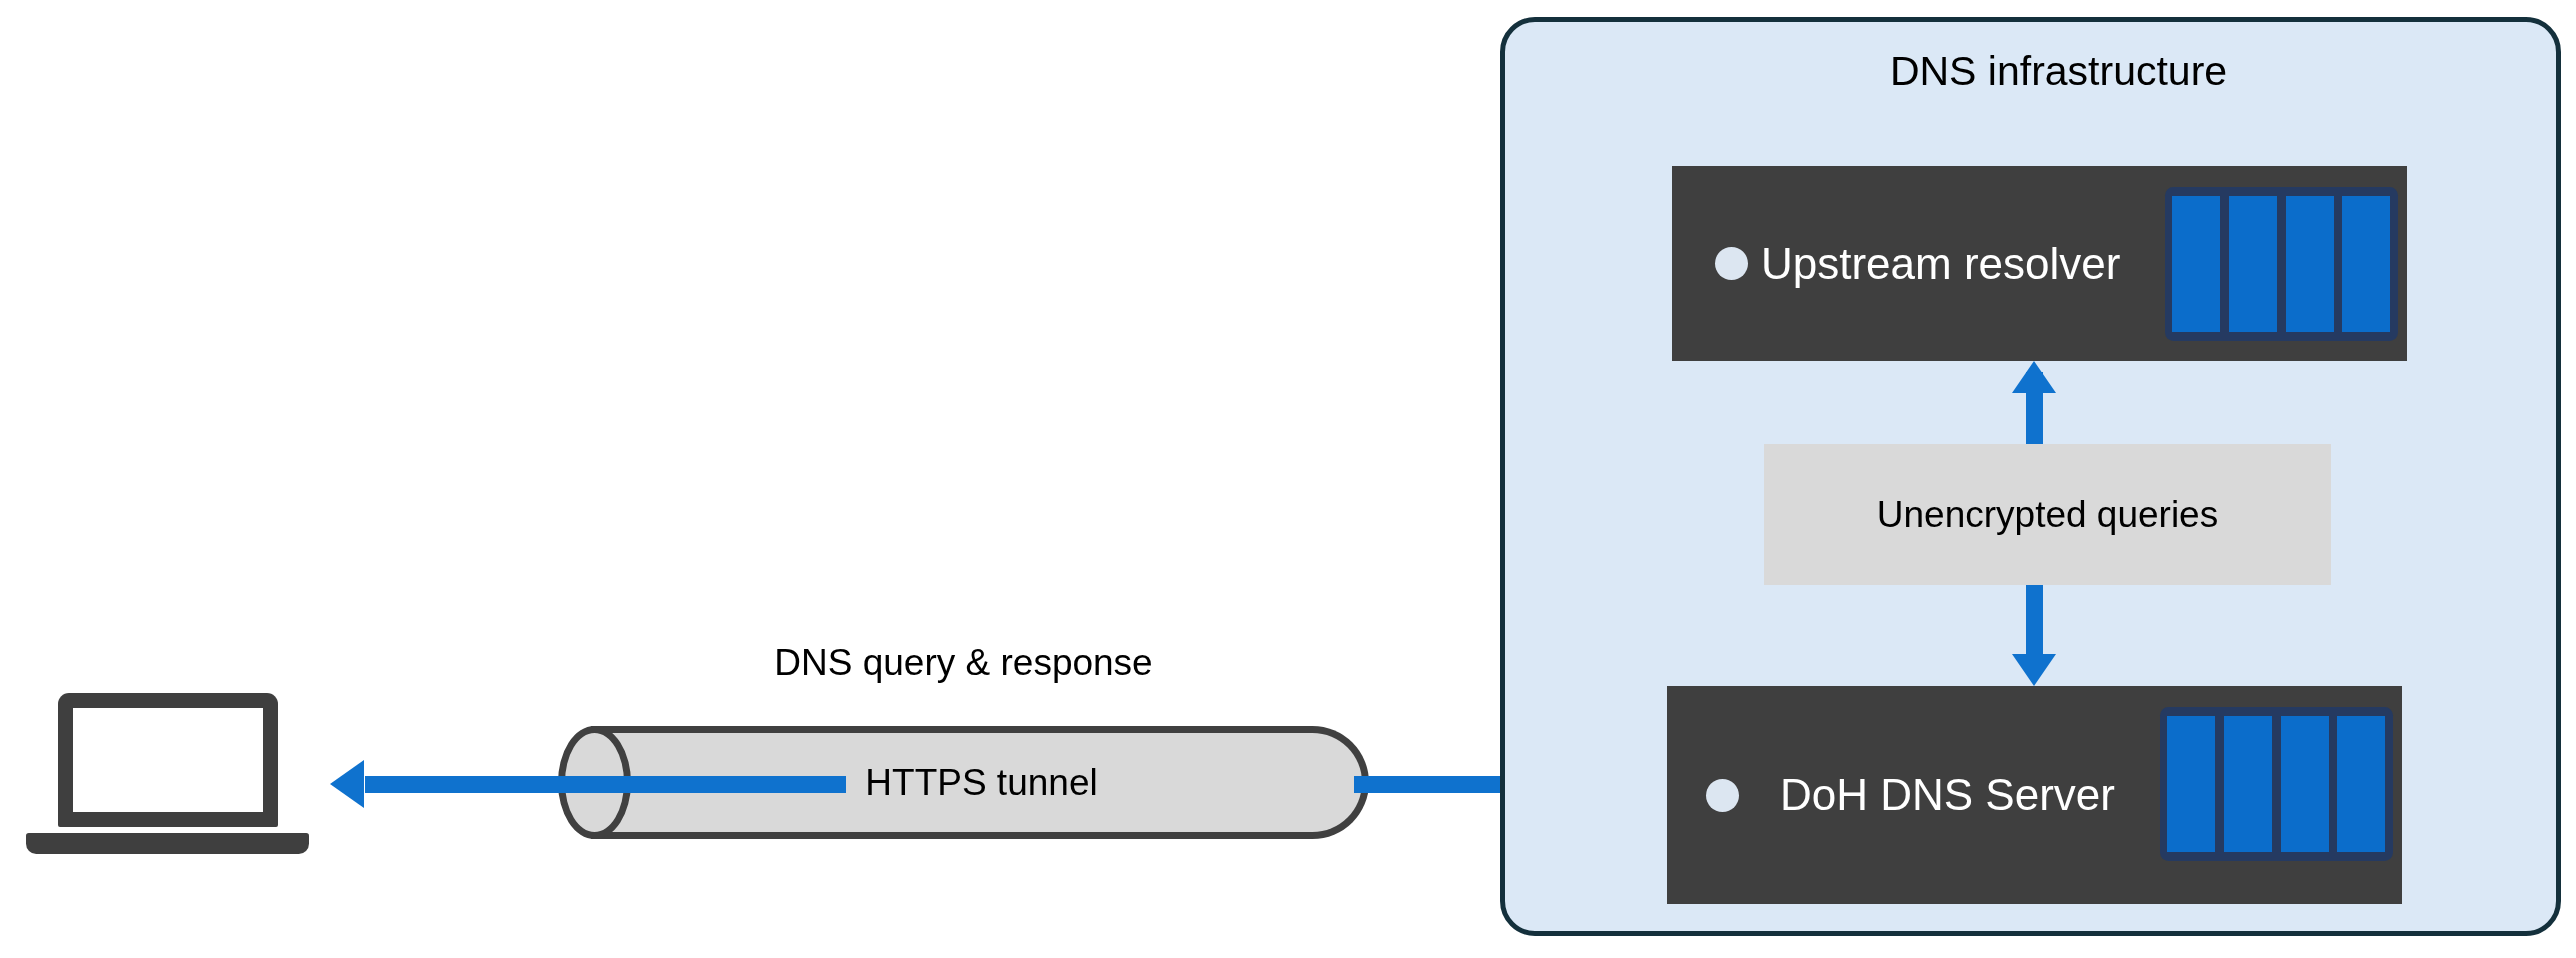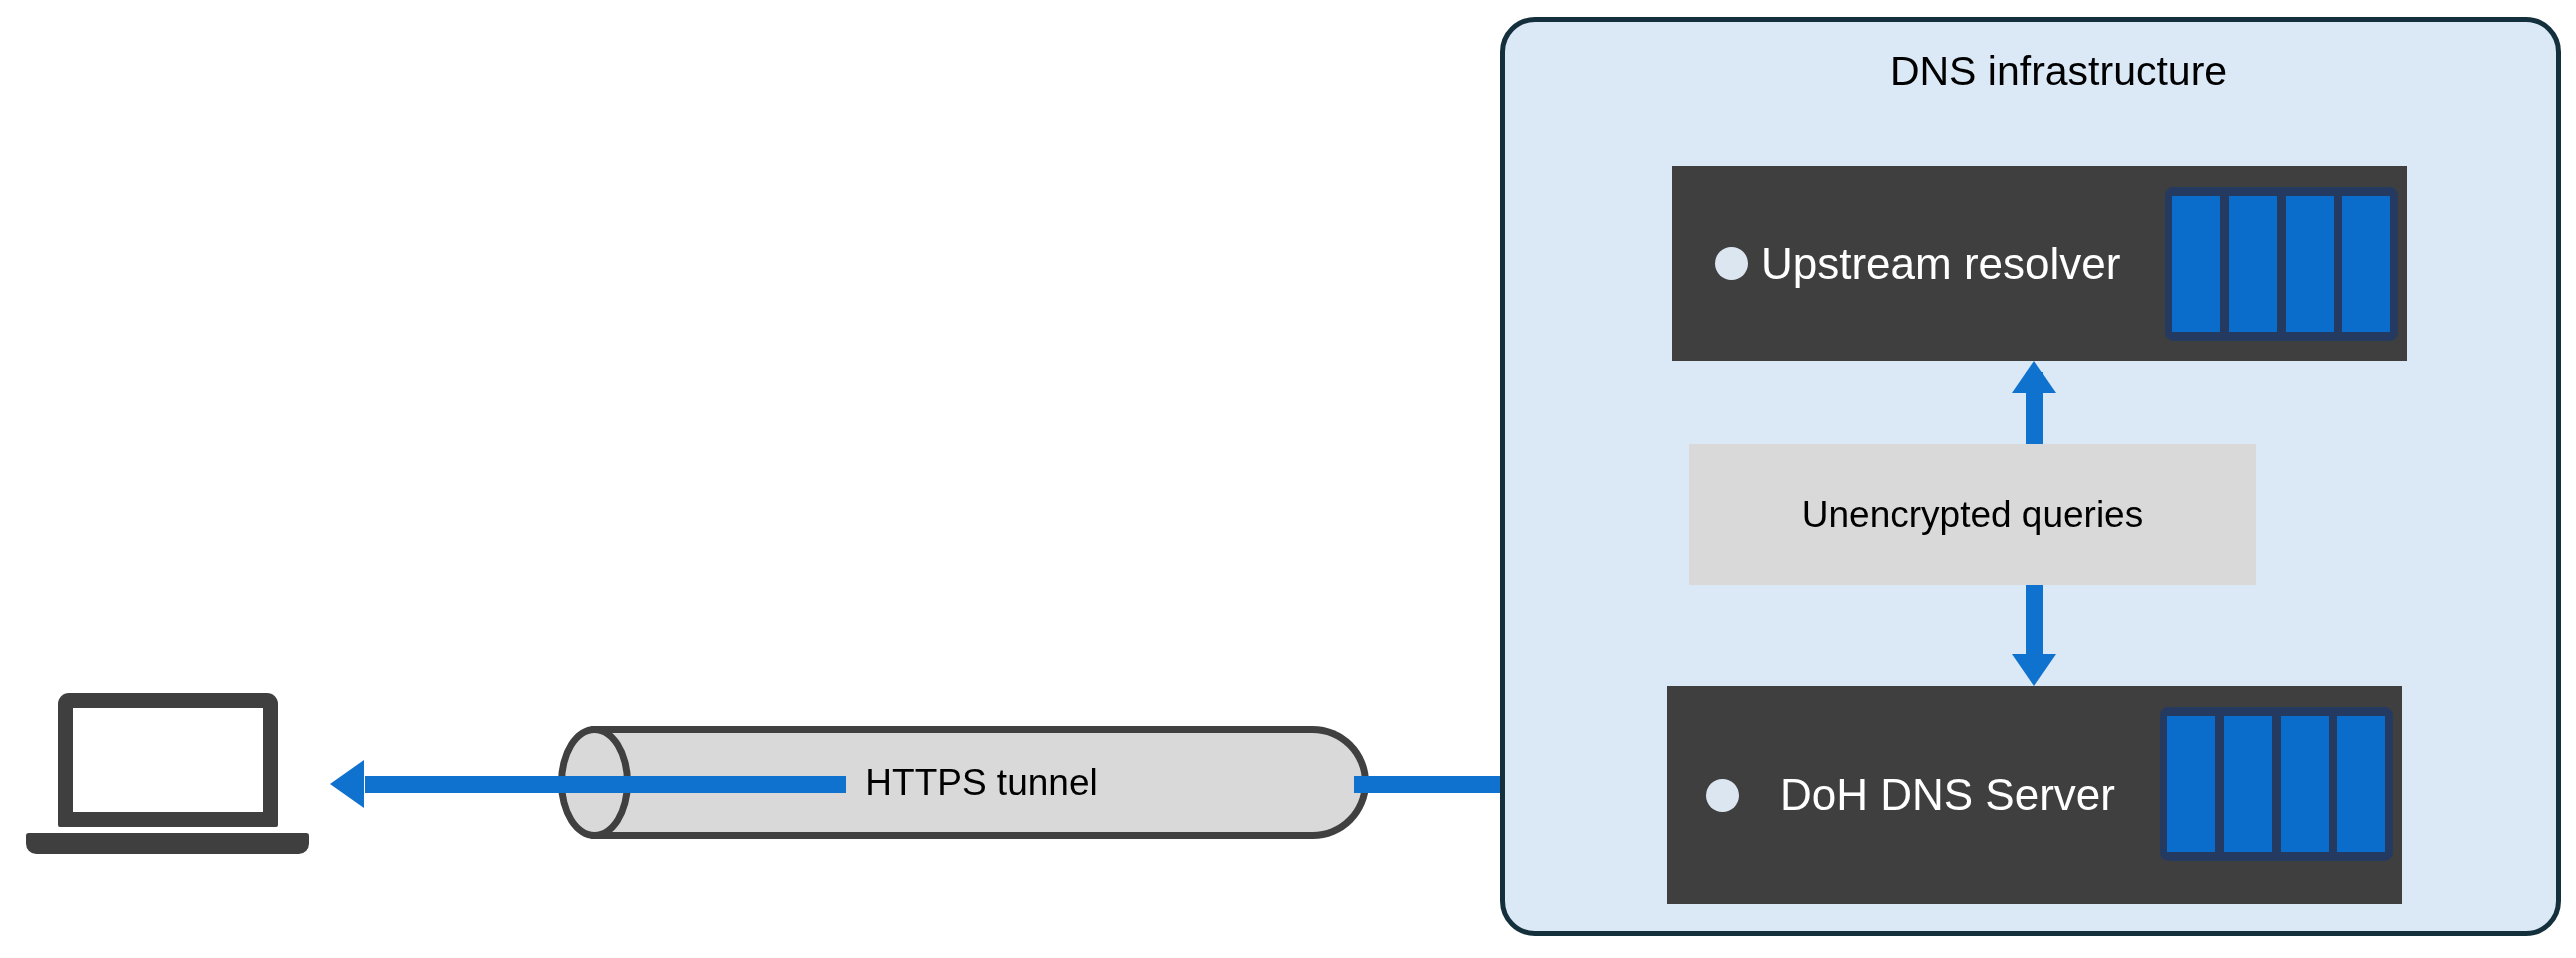--- a/index.html
+++ b/index.html
@@ -189,21 +189,21 @@
     box-sizing: border-box;
   }
   .rack-bar {
     width: 48px;
     height: 136px;
     background: #0B6DCB;
   }
 
   
   #unencrypted-queries-box {
-    left: 1689px; top: 444px;
+    left: 1764px; top: 444px;
     width: 567px; height: 141px;
     background: #D9D9D9;
     display: flex; align-items: center; justify-content: center;
     font-size: 37px;
     color: #000000;
     z-index: 3;
   }
 
   
   #upstream-arrow-line { left: 2026px; top: 372px; width: 16.7px; height: 121px; z-index: 1; }
@@ -220,20 +220,21 @@
     <div class="laptop-lid">
       <div class="laptop-screen"></div>
     </div>
     <div class="laptop-notch"></div>
     <div class="laptop-base"></div>
   </div>
 
   <div class="abs arrow-line" id="client-response-arrow-line"></div>
   <div class="abs arrow-head head-left" id="client-response-arrow-head"></div>
 
+  <div class="abs" id="dns-query-response-label">DNS query &amp; response</div>
 
   <div class="abs arrow-line" id="tunnel-inner-line"></div>
   <div class="abs" id="https-tunnel">
     <div class="tunnel-body"></div>
     <div class="tunnel-cap"></div>
     <div class="tunnel-label">HTTPS tunnel</div>
   </div>
 
   <div class="abs arrow-line" id="tunnel-to-doh-arrow-line"></div>
   <div class="abs arrow-head head-right" id="tunnel-to-doh-arrow-head"></div>

